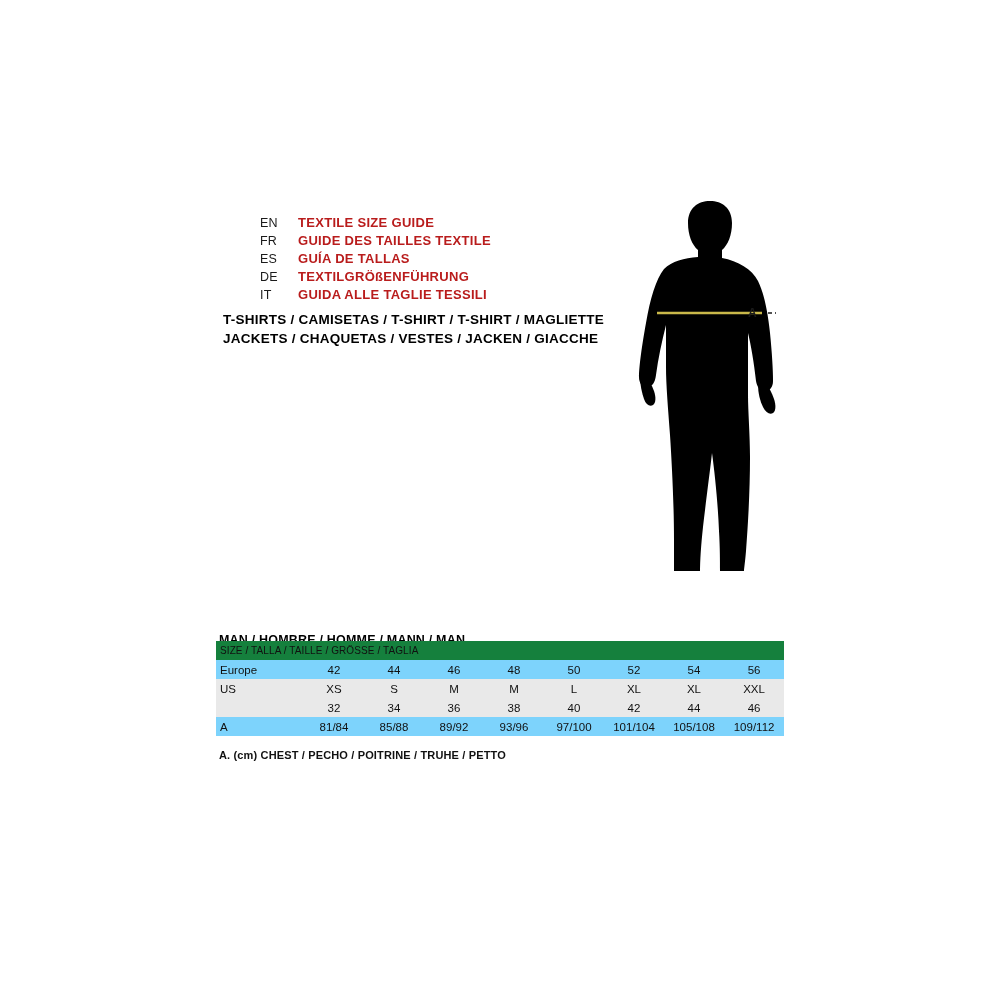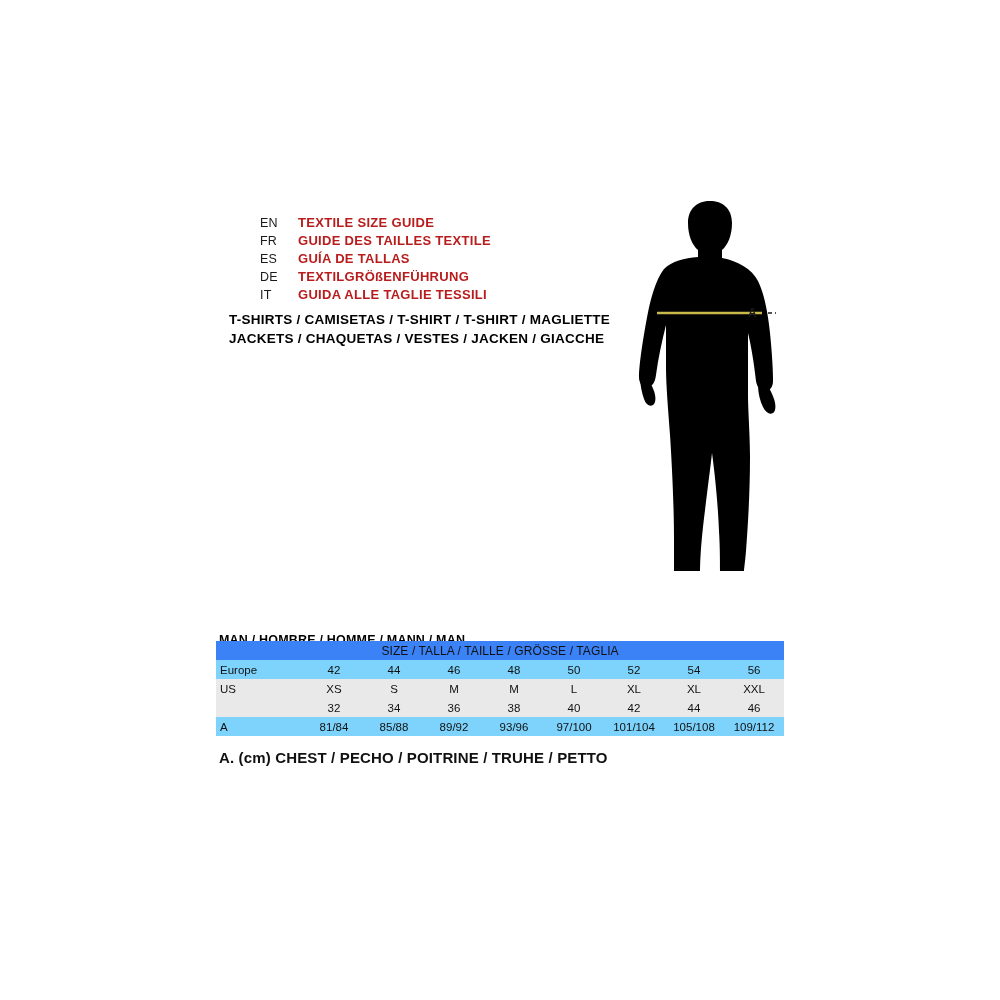--- a/index.html
+++ b/index.html
@@ -39,21 +39,21 @@
   .lang-text {
     font-size: 13px;
     font-weight: bold;
     letter-spacing: 0.3px;
     color: #b91c1c;
   }
 
   
   #category-block {
     position: absolute;
-    left: 229px;
+    left: 223px;
     top: 310px;
     width: 520px;
   }
   .cat-line {
     font-size: 13.5px;
     font-weight: bold;
     letter-spacing: 0.25px;
     line-height: 19px;
     color: #000;
   }
@@ -101,44 +101,43 @@
     color: #111;
   }
   #size-table td {
     height: 19px;
     padding: 0 4px;
     vertical-align: middle;
     border: none;
     white-space: nowrap;
   }
   #size-table tr.header-row td {
-    background: #3b82f6;
-    font-size: 12px;
+    background: #15803d;
+    font-size: 10px;
     letter-spacing: 0.1px;
-    text-align: center;
   }
   #size-table tr.shade td {
     background: #e9e9e9;
   }
   #size-table tr.plain td {
     background: #7dd3fc;
   }
   #size-table td.label-cell {
     text-align: left;
     padding-left: 4px;
   }
   #size-table td.value-cell {
     text-align: center;
   }
 
   #footnote {
     position: absolute;
     left: 219px;
     top: 749px;
-    font-size: 15px;
+    font-size: 11px;
     font-weight: bold;
     letter-spacing: 0.15px;
     color: #111;
   }
 </style>
 </head>
 <body>
 
 <div id="lang-block">
   <div class="lang-row">

